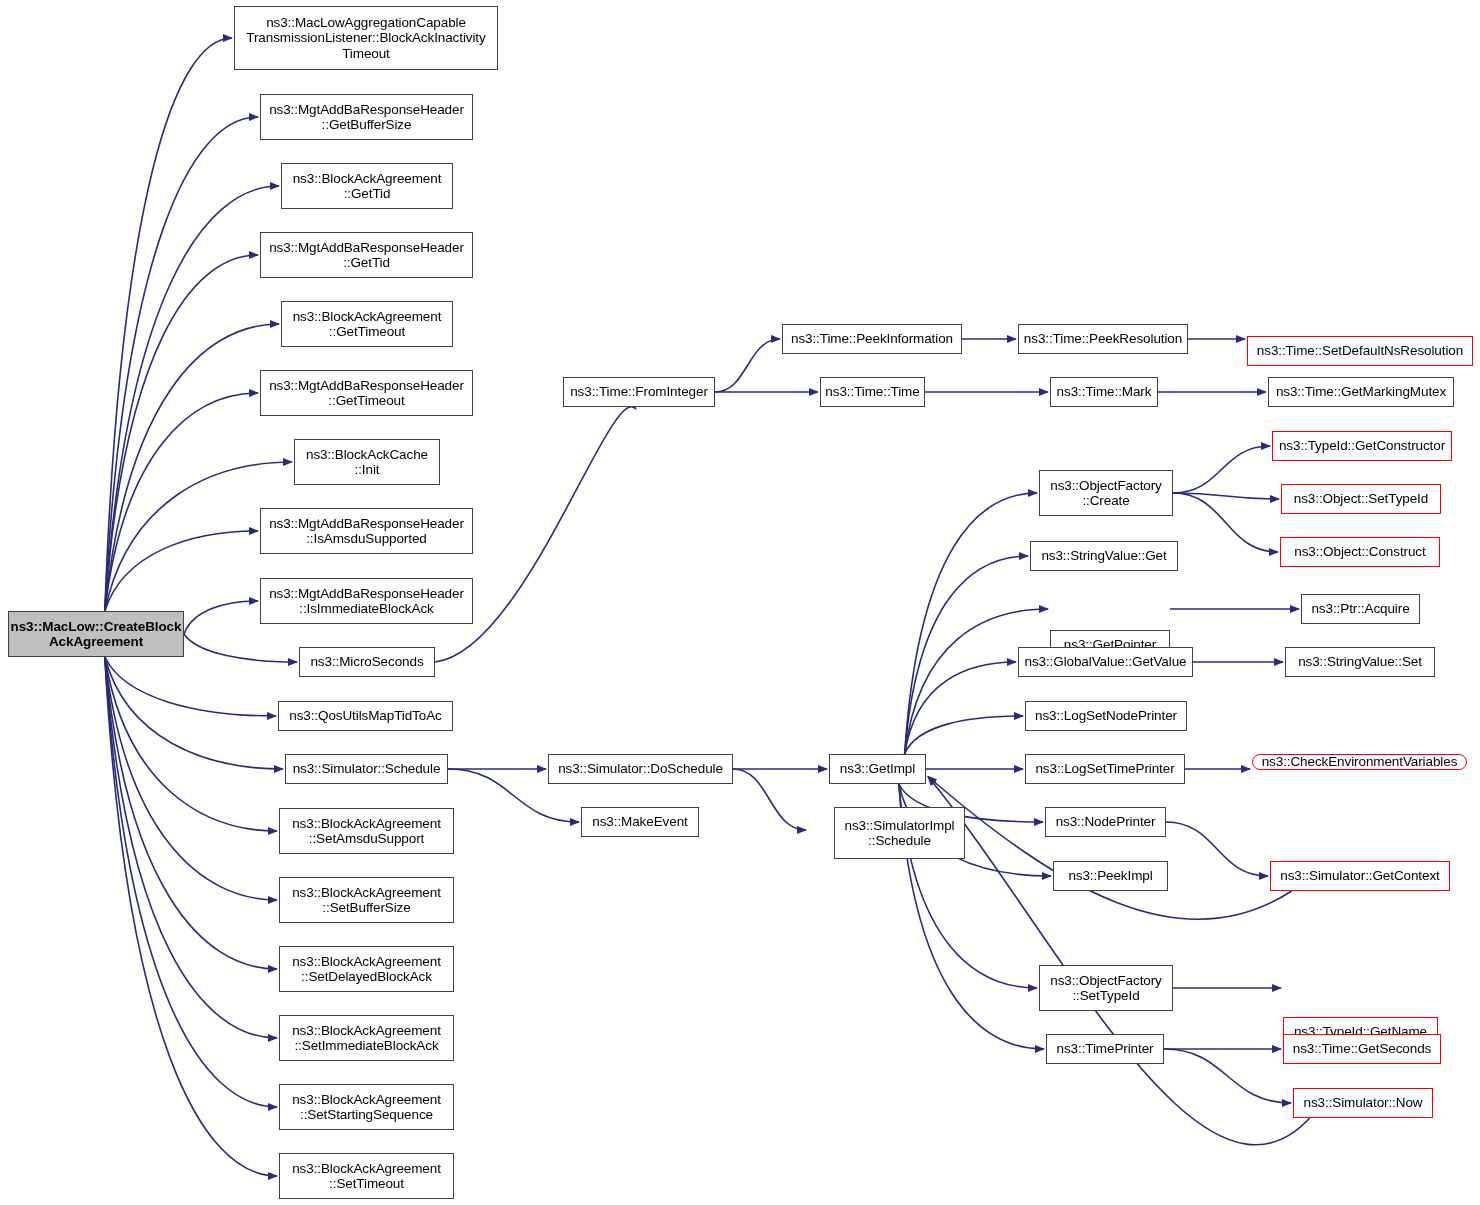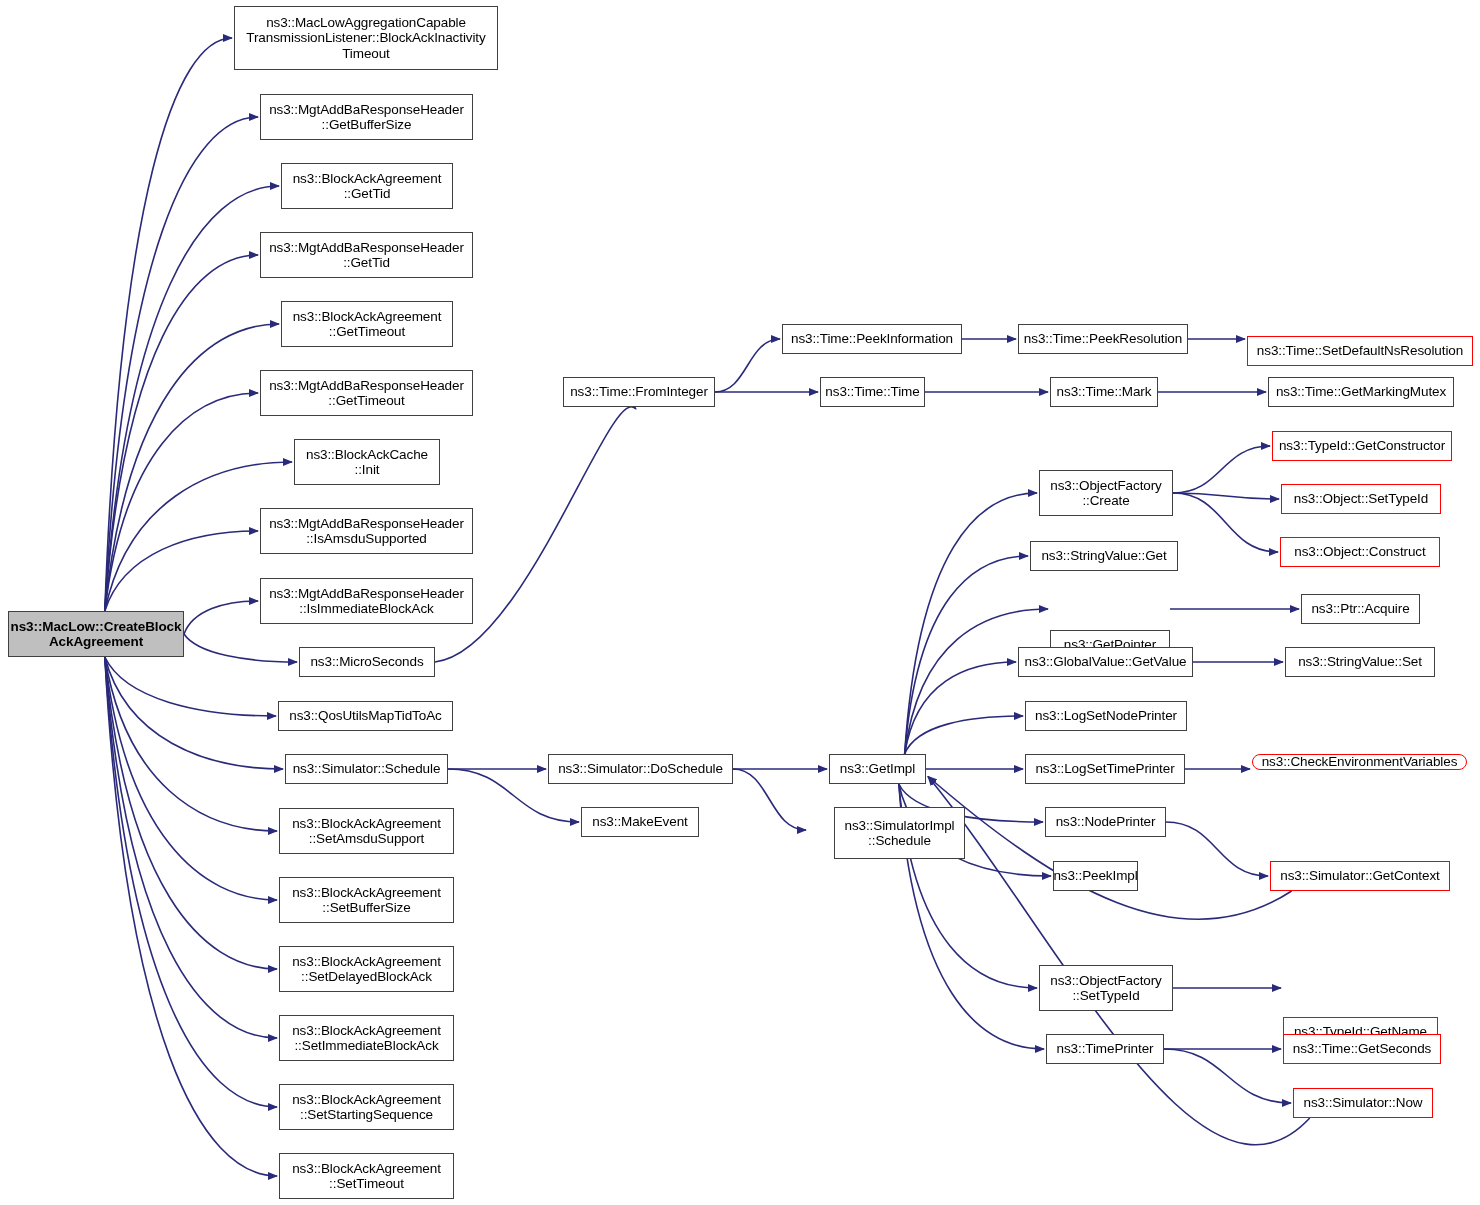--- a/index.html
+++ b/index.html
@@ -168,21 +168,21 @@
     <div class="node red" style="left: 1280px; top: 537px; width: 160px; height: 30px;">ns3::Object::Construct</div>
     <div class="node" style="left: 1030px; top: 541px; width: 148px; height: 30px;">ns3::StringValue::Get</div>
     <div class="node" style="left: 1050px; top: 594px; width: 120px; height: 30px; margin-top: 36px;">ns3::GetPointer</div>
     <div class="node" style="left: 1301px; top: 594px; width: 119px; height: 30px;">ns3::Ptr::Acquire</div>
     <div class="node" style="left: 1018px; top: 647px; width: 175px; height: 30px;">ns3::GlobalValue::GetValue</div>
     <div class="node" style="left: 1285px; top: 647px; width: 150px; height: 30px;">ns3::StringValue::Set</div>
     <div class="node" style="left: 1025px; top: 701px; width: 162px; height: 30px;">ns3::LogSetNodePrinter</div>
     <div class="node" style="left: 1025px; top: 754px; width: 160px; height: 30px;">ns3::LogSetTimePrinter</div>
     <div class="node red" style="left: 1252px; top: 754px; width: 215px; height: 16px; border-radius: 12px;">ns3::CheckEnvironmentVariables</div>
     <div class="node" style="left: 1045px; top: 807px; width: 121px; height: 30px;">ns3::NodePrinter</div>
-    <div class="node" style="left: 1053px; top: 861px; width: 85px; height: 30px;">ns3::PeekImpl</div>
+    <div class="node" style="left: 1053px; top: 861px; width: 115px; height: 30px;">ns3::PeekImpl</div>
     <div class="node red" style="left: 1270px; top: 861px; width: 180px; height: 30px;">ns3::Simulator::GetContext</div>
     <div class="node" style="left: 1039px; top: 965px; width: 134px; height: 46px;">ns3::ObjectFactory
 ::SetTypeId</div>
     <div class="node red" style="left: 1283px; top: 973px; width: 155px; height: 30px; margin-top: 44px;">ns3::TypeId::GetName</div>
     <div class="node" style="left: 1046px; top: 1034px; width: 118px; height: 30px;">ns3::TimePrinter</div>
     <div class="node red" style="left: 1283px; top: 1034px; width: 158px; height: 30px;">ns3::Time::GetSeconds</div>
     <div class="node red" style="left: 1293px; top: 1088px; width: 140px; height: 30px;">ns3::Simulator::Now</div>
   </div>
 
 </body></html>

